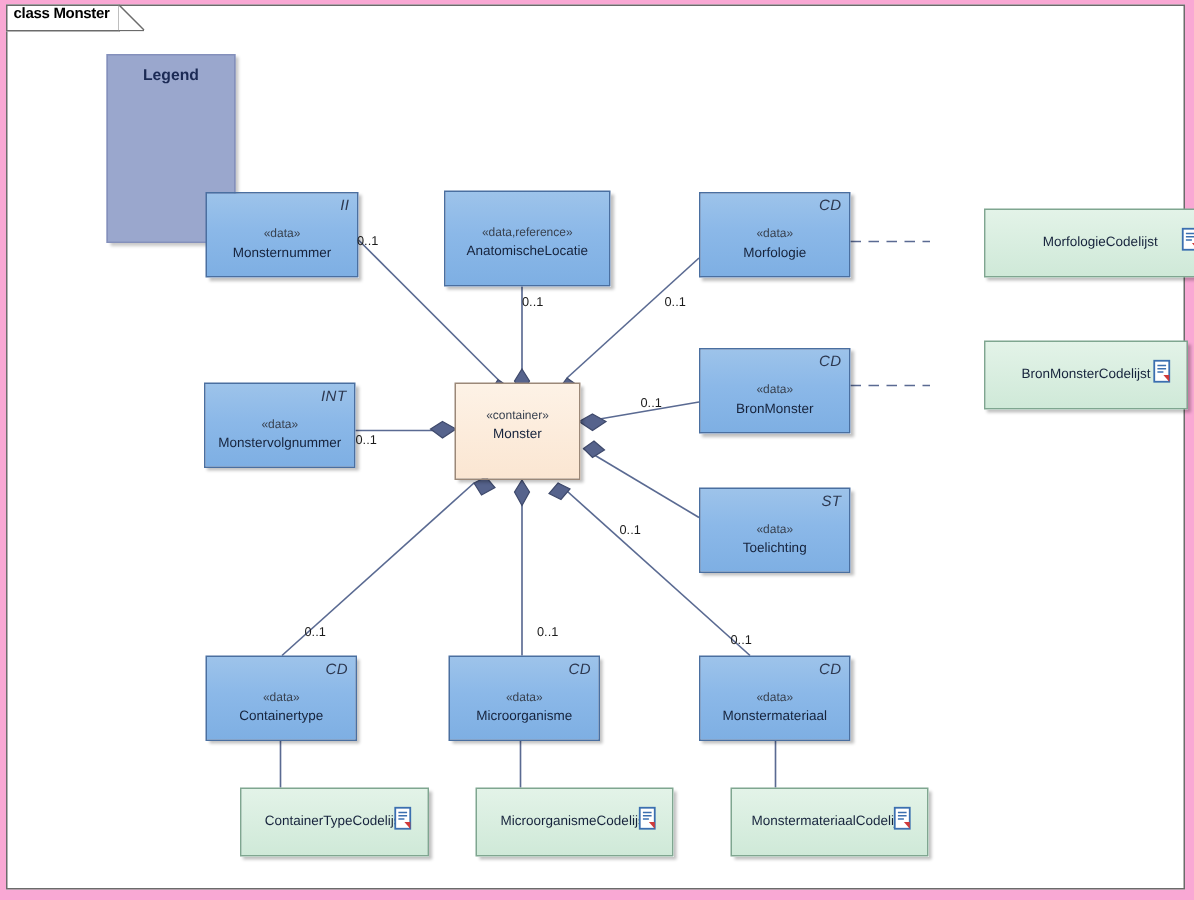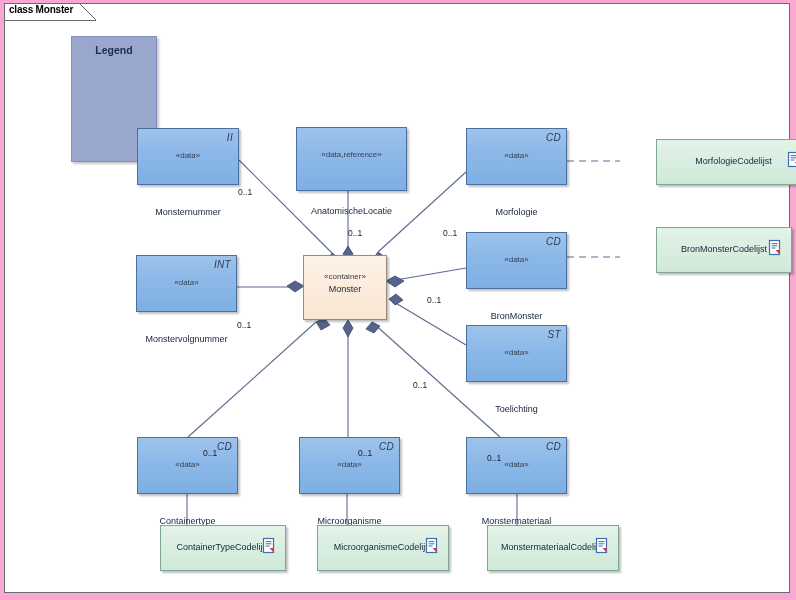--- a/index.html
+++ b/index.html
@@ -160,21 +160,21 @@
     position: absolute;
     right: 5px;
     top: 3px;
     font-size: 10px;
     font-style: italic;
     color: #2d3850;
     letter-spacing: 0.3px;
   }
   
   .node.data .node-stereo { top: 22px; }
-  .node.data .node-name   { top: 34px; margin-top: 44px; }
+  .node.data .node-name   { top: 34px; }
   .node.container .node-stereo { top: 16px; }
   .node.container .node-name   { top: 28px; }
 
   
   .codelist-name {
     position: absolute;
     left: 0;
     top: 16px;
     width: 100%;
     text-align: center;
@@ -189,21 +189,20 @@
     width: 15px;
     height: 18px;
   }
 
   
   .mult {
     position: absolute;
     font-size: 8.5px;
     color: #1b1b1b;
     white-space: nowrap;
-    margin-top: 32px;
   }
 </style>
 </head>
 <body>
 
 <div id="canvas">
 
   <div class="frame"></div>
   <div class="frame-tab"></div>
   <div class="frame-tab-corner">

